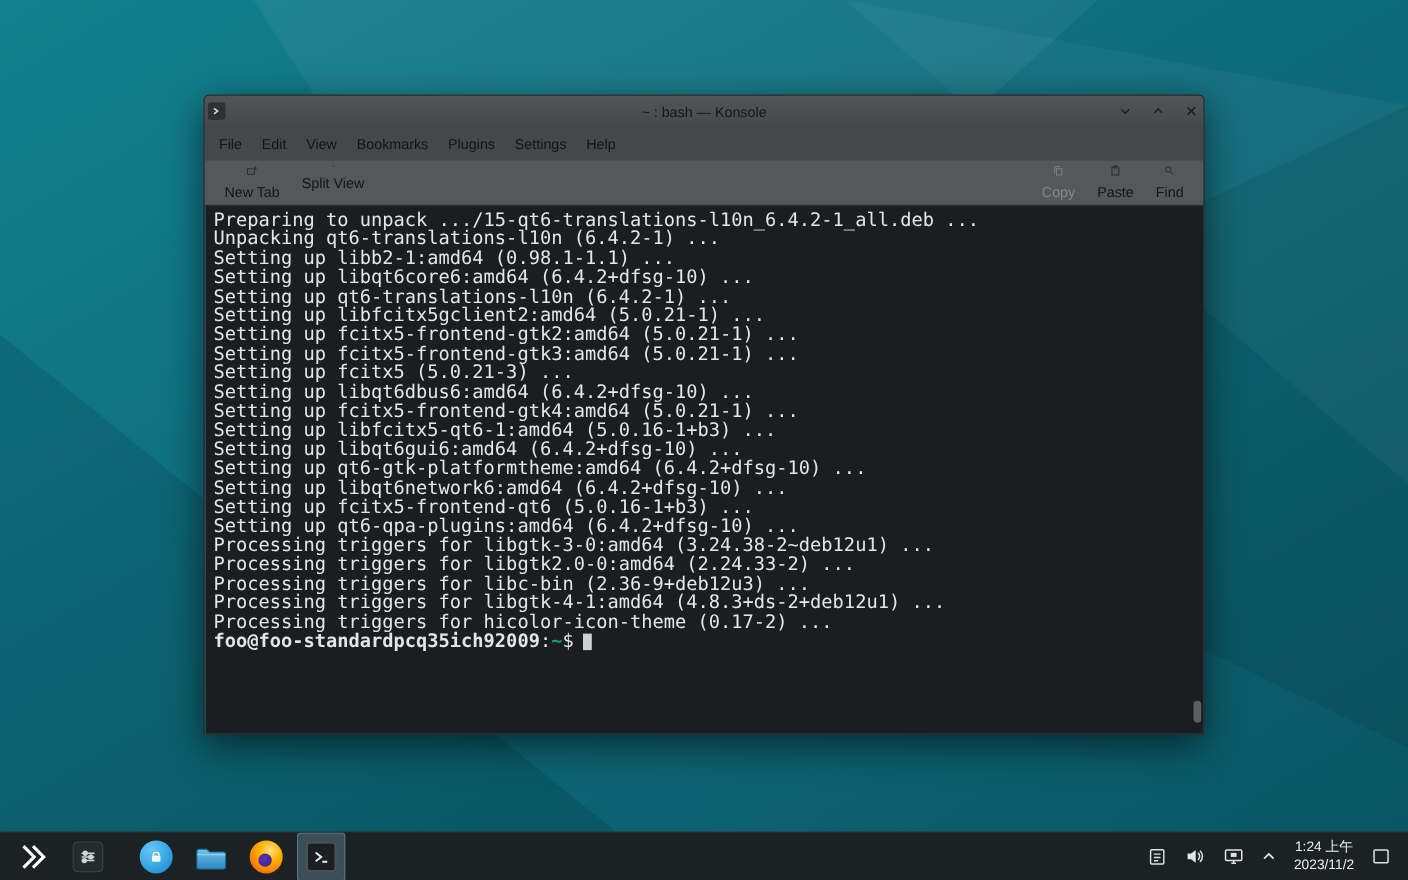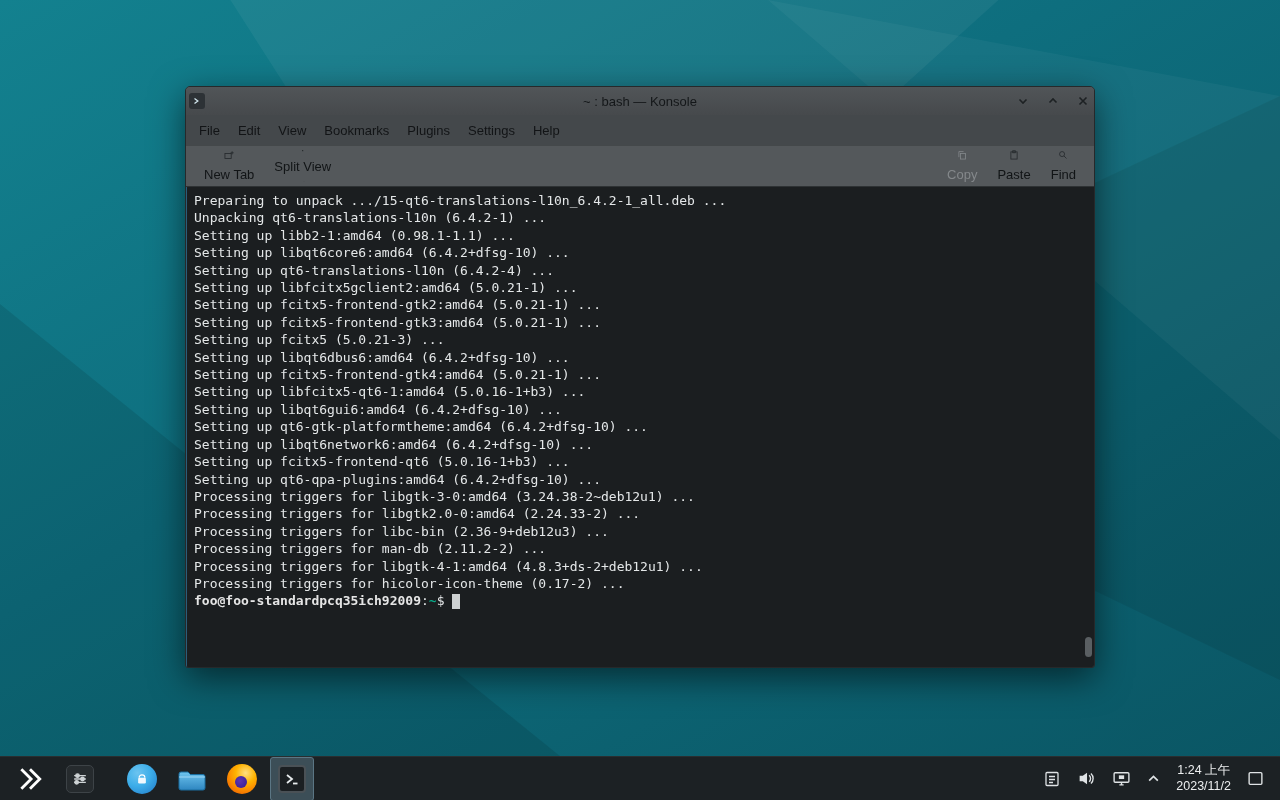--- a/index.html
+++ b/index.html
@@ -39,21 +39,21 @@
   .tb-btn { display:flex; align-items:center; gap:7px; background:none; border:none; height:32px;
             padding:0 10px; font-size:13px; color:#111416; cursor:pointer; border-radius:3px;flex-direction:column; }
   .tb-btn svg { stroke:#24282b; fill:none; stroke-width:1.3; }
   .tb-btn.disabled { color:#84888b; cursor:default; }
   .tb-btn.disabled svg { stroke:#84888b; }
   .tb-spacer { flex:1; }
   .chev { margin-left:2px; }
 
   
   .terminal { flex:1; background:#1b1e20; position:relative; padding:5px 8px;
-              font-family:"DejaVu Sans Mono", monospace; font-size:13px; line-height:17.4px;
+              font-family:"DejaVu Sans Mono", monospace; font-size:17px; line-height:17.4px;
               color:#e4e7e8; box-shadow:inset 1px 0 0 rgba(61,174,233,0.45); overflow:hidden; }
   .term-line { white-space:pre; }
   .prompt-line { white-space:pre; display:flex; align-items:center; }
   .p-userhost { color:#e5e5e5; font-weight:bold; }
   .p-sep { color:#e4e7e8; }
   .p-path { color:#0aa887; font-weight:bold; }
   .p-symbol { color:#e4e7e8; }
   .cursor { display:inline-block; width:8px; height:15px; background:#cdd1d2; margin-left:8px; }
   .term-scrollbar { position:absolute; top:4px; bottom:4px; right:2px; width:8px; }
   .term-scroll-handle { position:absolute; bottom:6px; right:0; width:7px; height:20px;
@@ -188,21 +188,21 @@
 
         <div class="term-line">Preparing to unpack .../15-qt6-translations-l10n_6.4.2-1_all.deb ...</div>
 
         <div class="term-line">Unpacking qt6-translations-l10n (6.4.2-1) ...</div>
 
         <div class="term-line">Setting up libb2-1:amd64 (0.98.1-1.1) ...</div>
 
         <div class="term-line">Setting up libqt6core6:amd64 (6.4.2+dfsg-10) ...</div>
 
 
-        <div class="term-line">Setting up qt6-translations-l10n (6.4.2-4) ...</div>
+        <div class="term-line">Setting up qt6-translations-l10n (6.4.2-1) ...</div>
 
         <div class="term-line">Setting up libfcitx5gclient2:amd64 (5.0.21-1) ...</div>
 
         <div class="term-line">Setting up fcitx5-frontend-gtk2:amd64 (5.0.21-1) ...</div>
 
         <div class="term-line">Setting up fcitx5-frontend-gtk3:amd64 (5.0.21-1) ...</div>
 
         <div class="term-line">Setting up fcitx5 (5.0.21-3) ...</div>
 
         <div class="term-line">Setting up libqt6dbus6:amd64 (6.4.2+dfsg-10) ...</div>
@@ -220,21 +220,20 @@
         <div class="term-line">Setting up fcitx5-frontend-qt6 (5.0.16-1+b3) ...</div>
 
         <div class="term-line">Setting up qt6-qpa-plugins:amd64 (6.4.2+dfsg-10) ...</div>
 
         <div class="term-line">Processing triggers for libgtk-3-0:amd64 (3.24.38-2~deb12u1) ...</div>
 
         <div class="term-line">Processing triggers for libgtk2.0-0:amd64 (2.24.33-2) ...</div>
 
         <div class="term-line">Processing triggers for libc-bin (2.36-9+deb12u3) ...</div>
 
-        <div class="term-line">Processing triggers for man-db (2.11.2-2) ...</div>
 
         <div class="term-line">Processing triggers for libgtk-4-1:amd64 (4.8.3+ds-2+deb12u1) ...</div>
 
 
         <div class="term-line">Processing triggers for hicolor-icon-theme (0.17-2) ...</div>
       </div>
     <div class="prompt-line">
       <span class="p-userhost">foo@foo-standardpcq35ich92009</span><span class="p-sep">:</span><span class="p-path">~</span><span class="p-symbol">$</span><span class="cursor"></span>
     </div>
     <div class="term-scrollbar">

